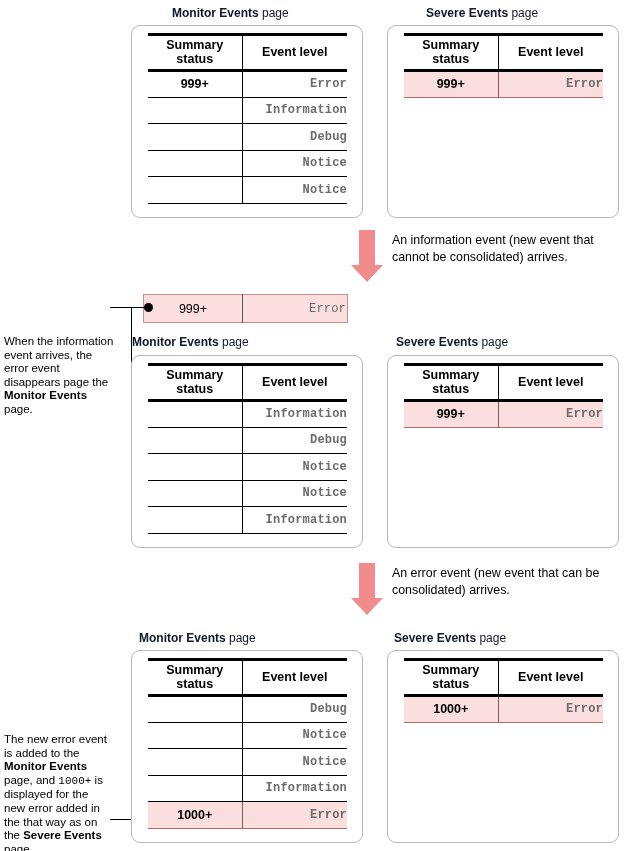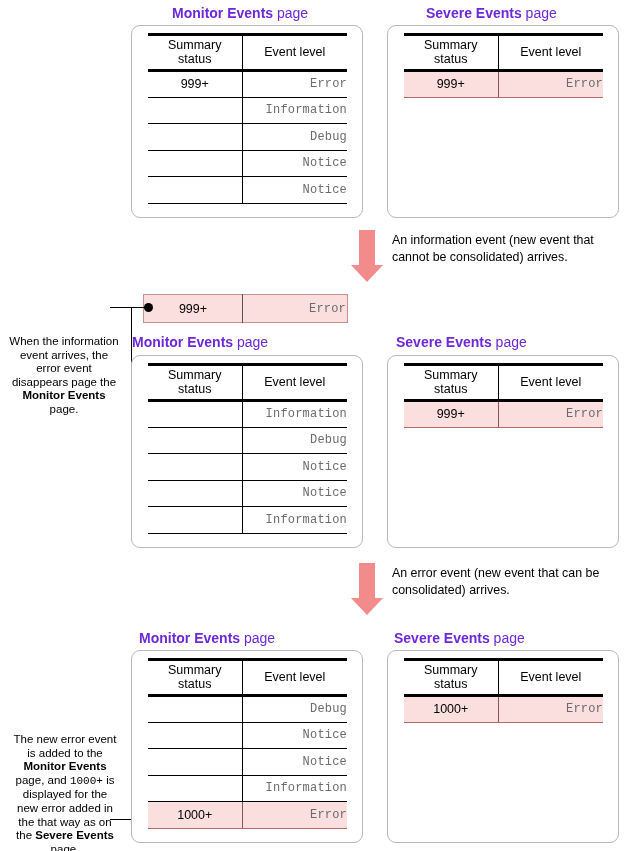--- a/index.html
+++ b/index.html
@@ -12,44 +12,44 @@
     position: relative;
     font-family: "Liberation Sans", sans-serif;
     color: #000;
     overflow: hidden;
   }
   .stage { position: absolute; inset: 0; }
 
   
   .card-title {
     position: absolute;
-    font-size: 14px;
+    font-size: 12px;
     line-height: 14px;
     white-space: nowrap;
-    color: #6d28d9;
+    color: #0f172a;
   }
   .card-title b { font-weight: bold; }
   .card-title span.reg { font-weight: normal; }
 
   
   .card {
     position: absolute;
     border: 1px solid #b8b8b8;
     border-radius: 9px;
     background: #fff;
   }
 
   
   .tbl {
     position: absolute;
     border-collapse: collapse;
     table-layout: fixed;
     background: transparent;
   }
-  .tbl td, .tbl th { padding: 0; margin: 11px; }
+  .tbl td, .tbl th { padding: 0; margin: 11px; font-weight: bold; }
 
   .hdr-rule-top {
     border-top: 3px solid #000;
   }
   .hdr-cell {
     border-bottom: 3px solid #000;
     font-size: 12.5px;
     line-height: 13.5px;
     text-align: center;
     font-weight: normal;
@@ -115,21 +115,20 @@
     border-right: 16px solid transparent;
     border-top: 17px solid #f28c8c;
   }
 
   
   .note {
     position: absolute;
     font-size: 11.5px;
     line-height: 13.6px;
     color: #000;
-    text-align: center;
   }
   .note b { font-weight: bold; }
   .note .mono {
     font-family: "Liberation Mono", monospace;
     font-size: 11px;
     color: #000;
   }
   .arrow-note {
     position: absolute;
     font-size: 12.4px;

